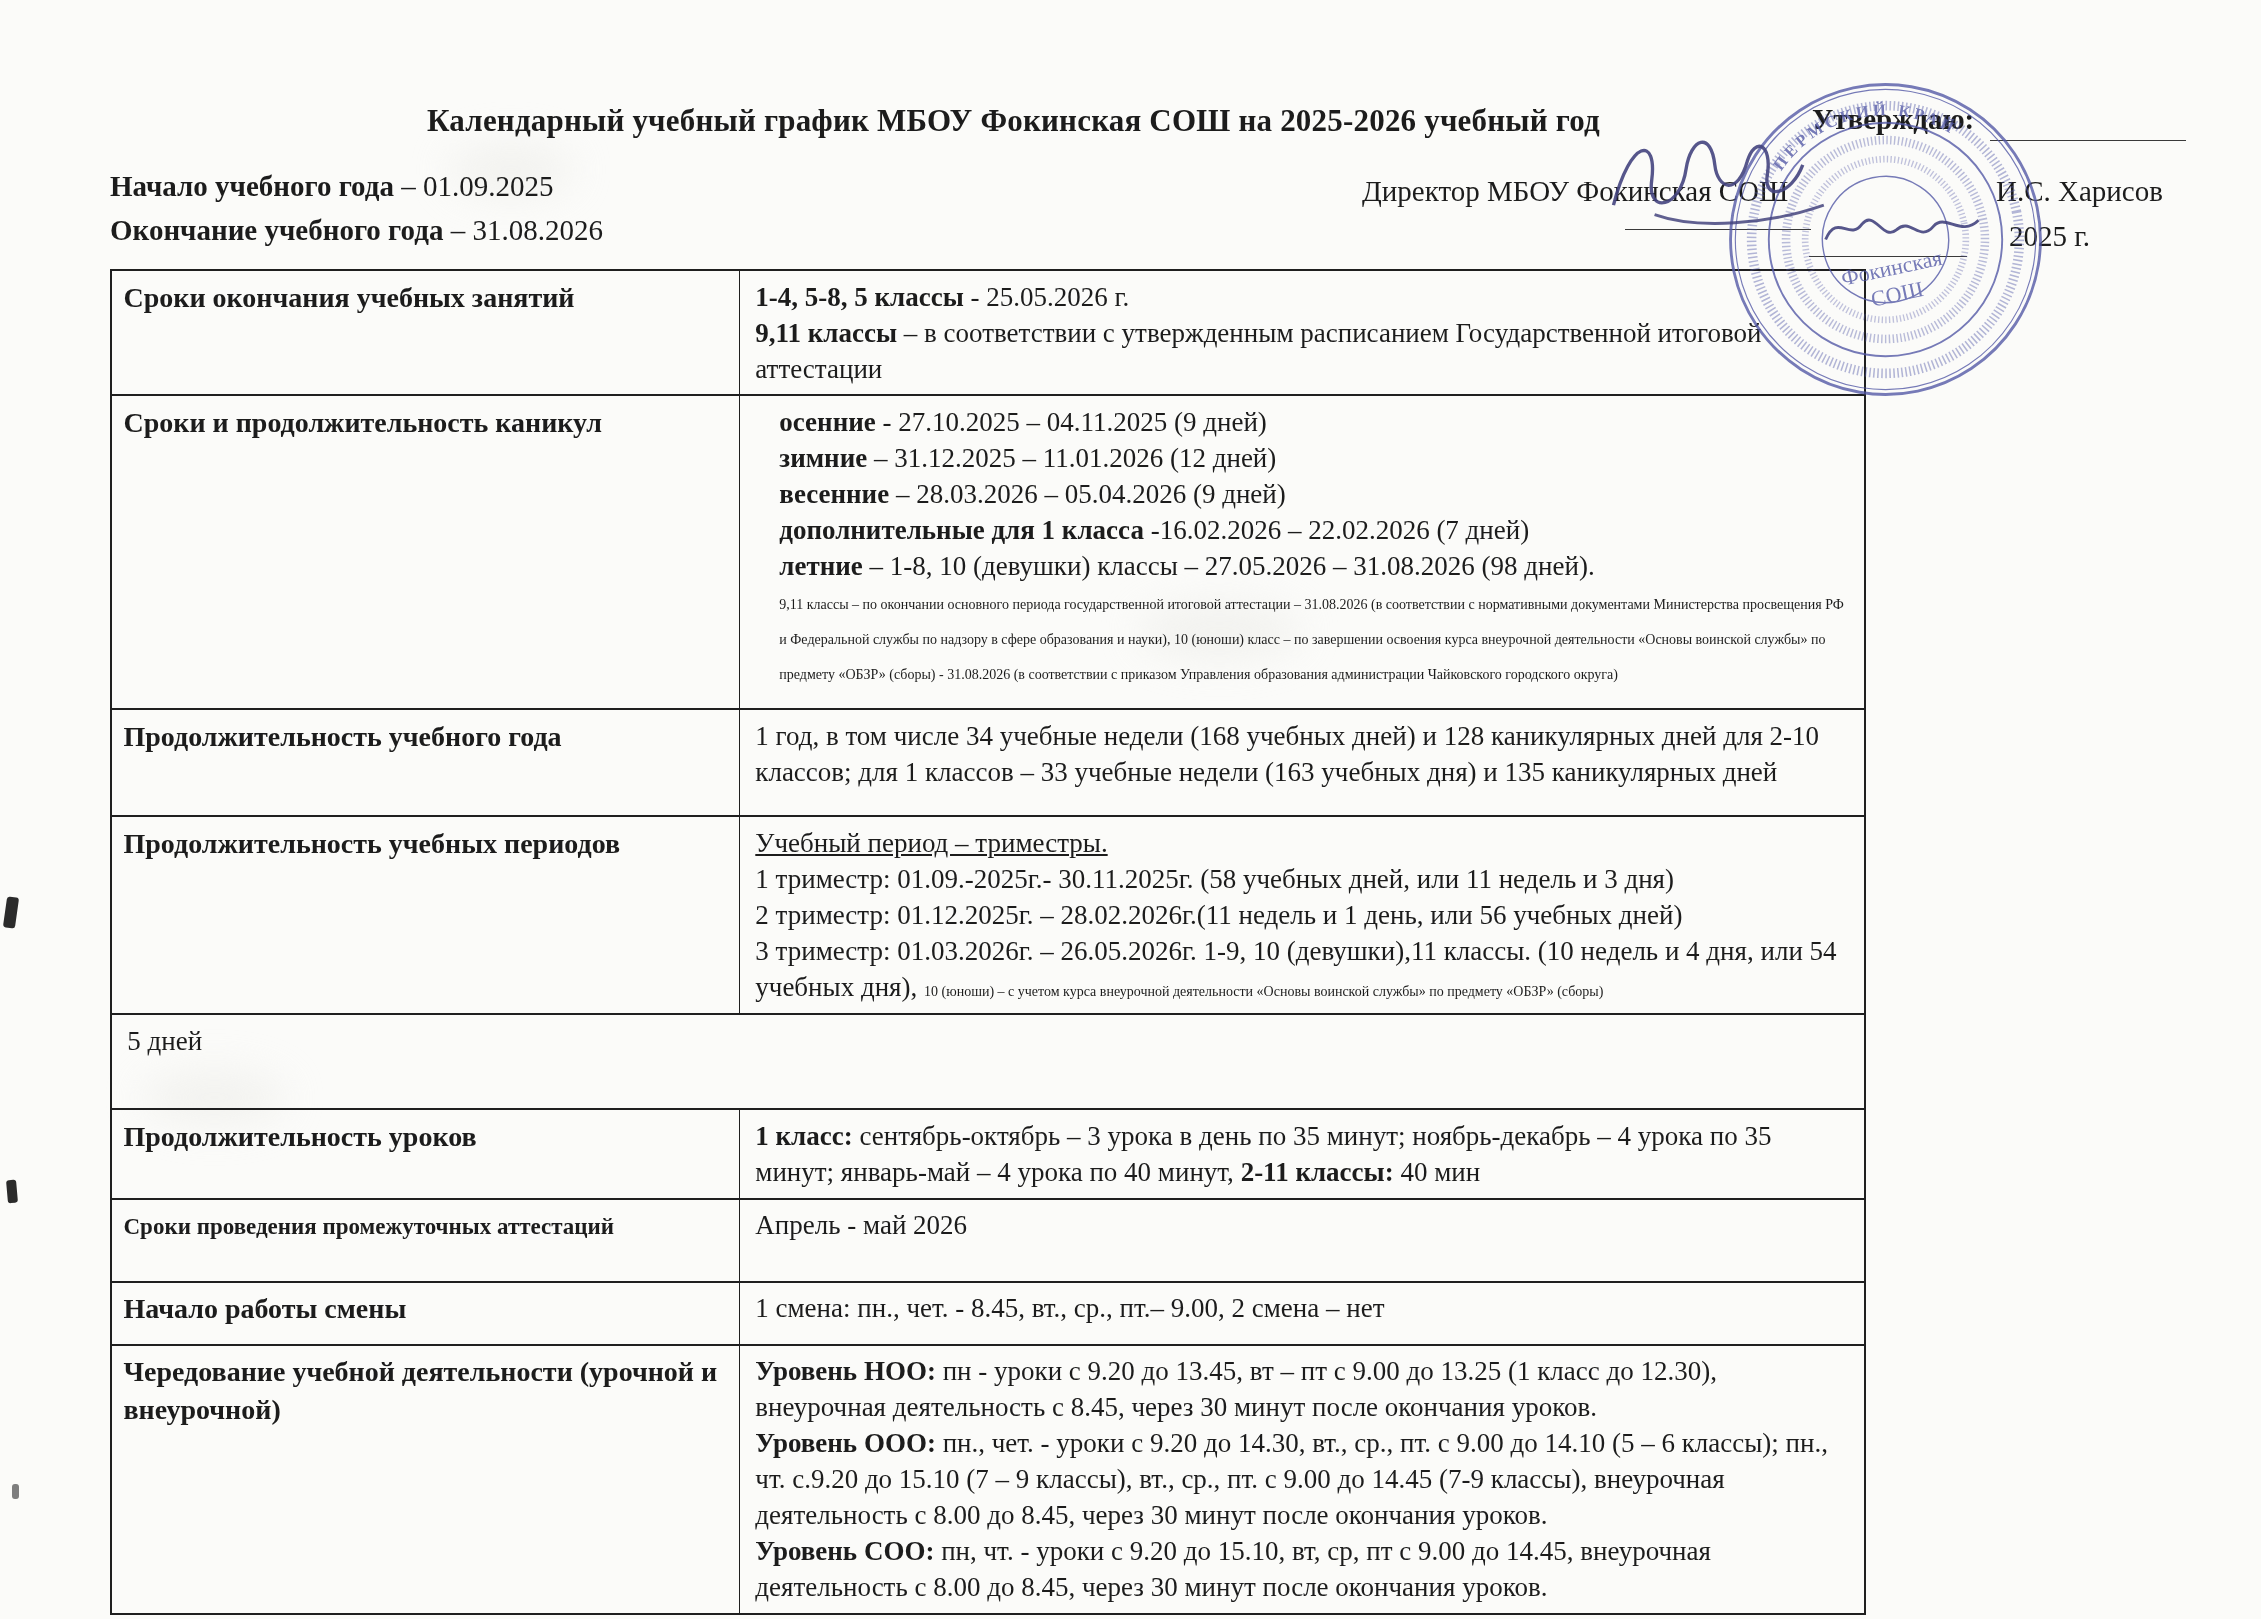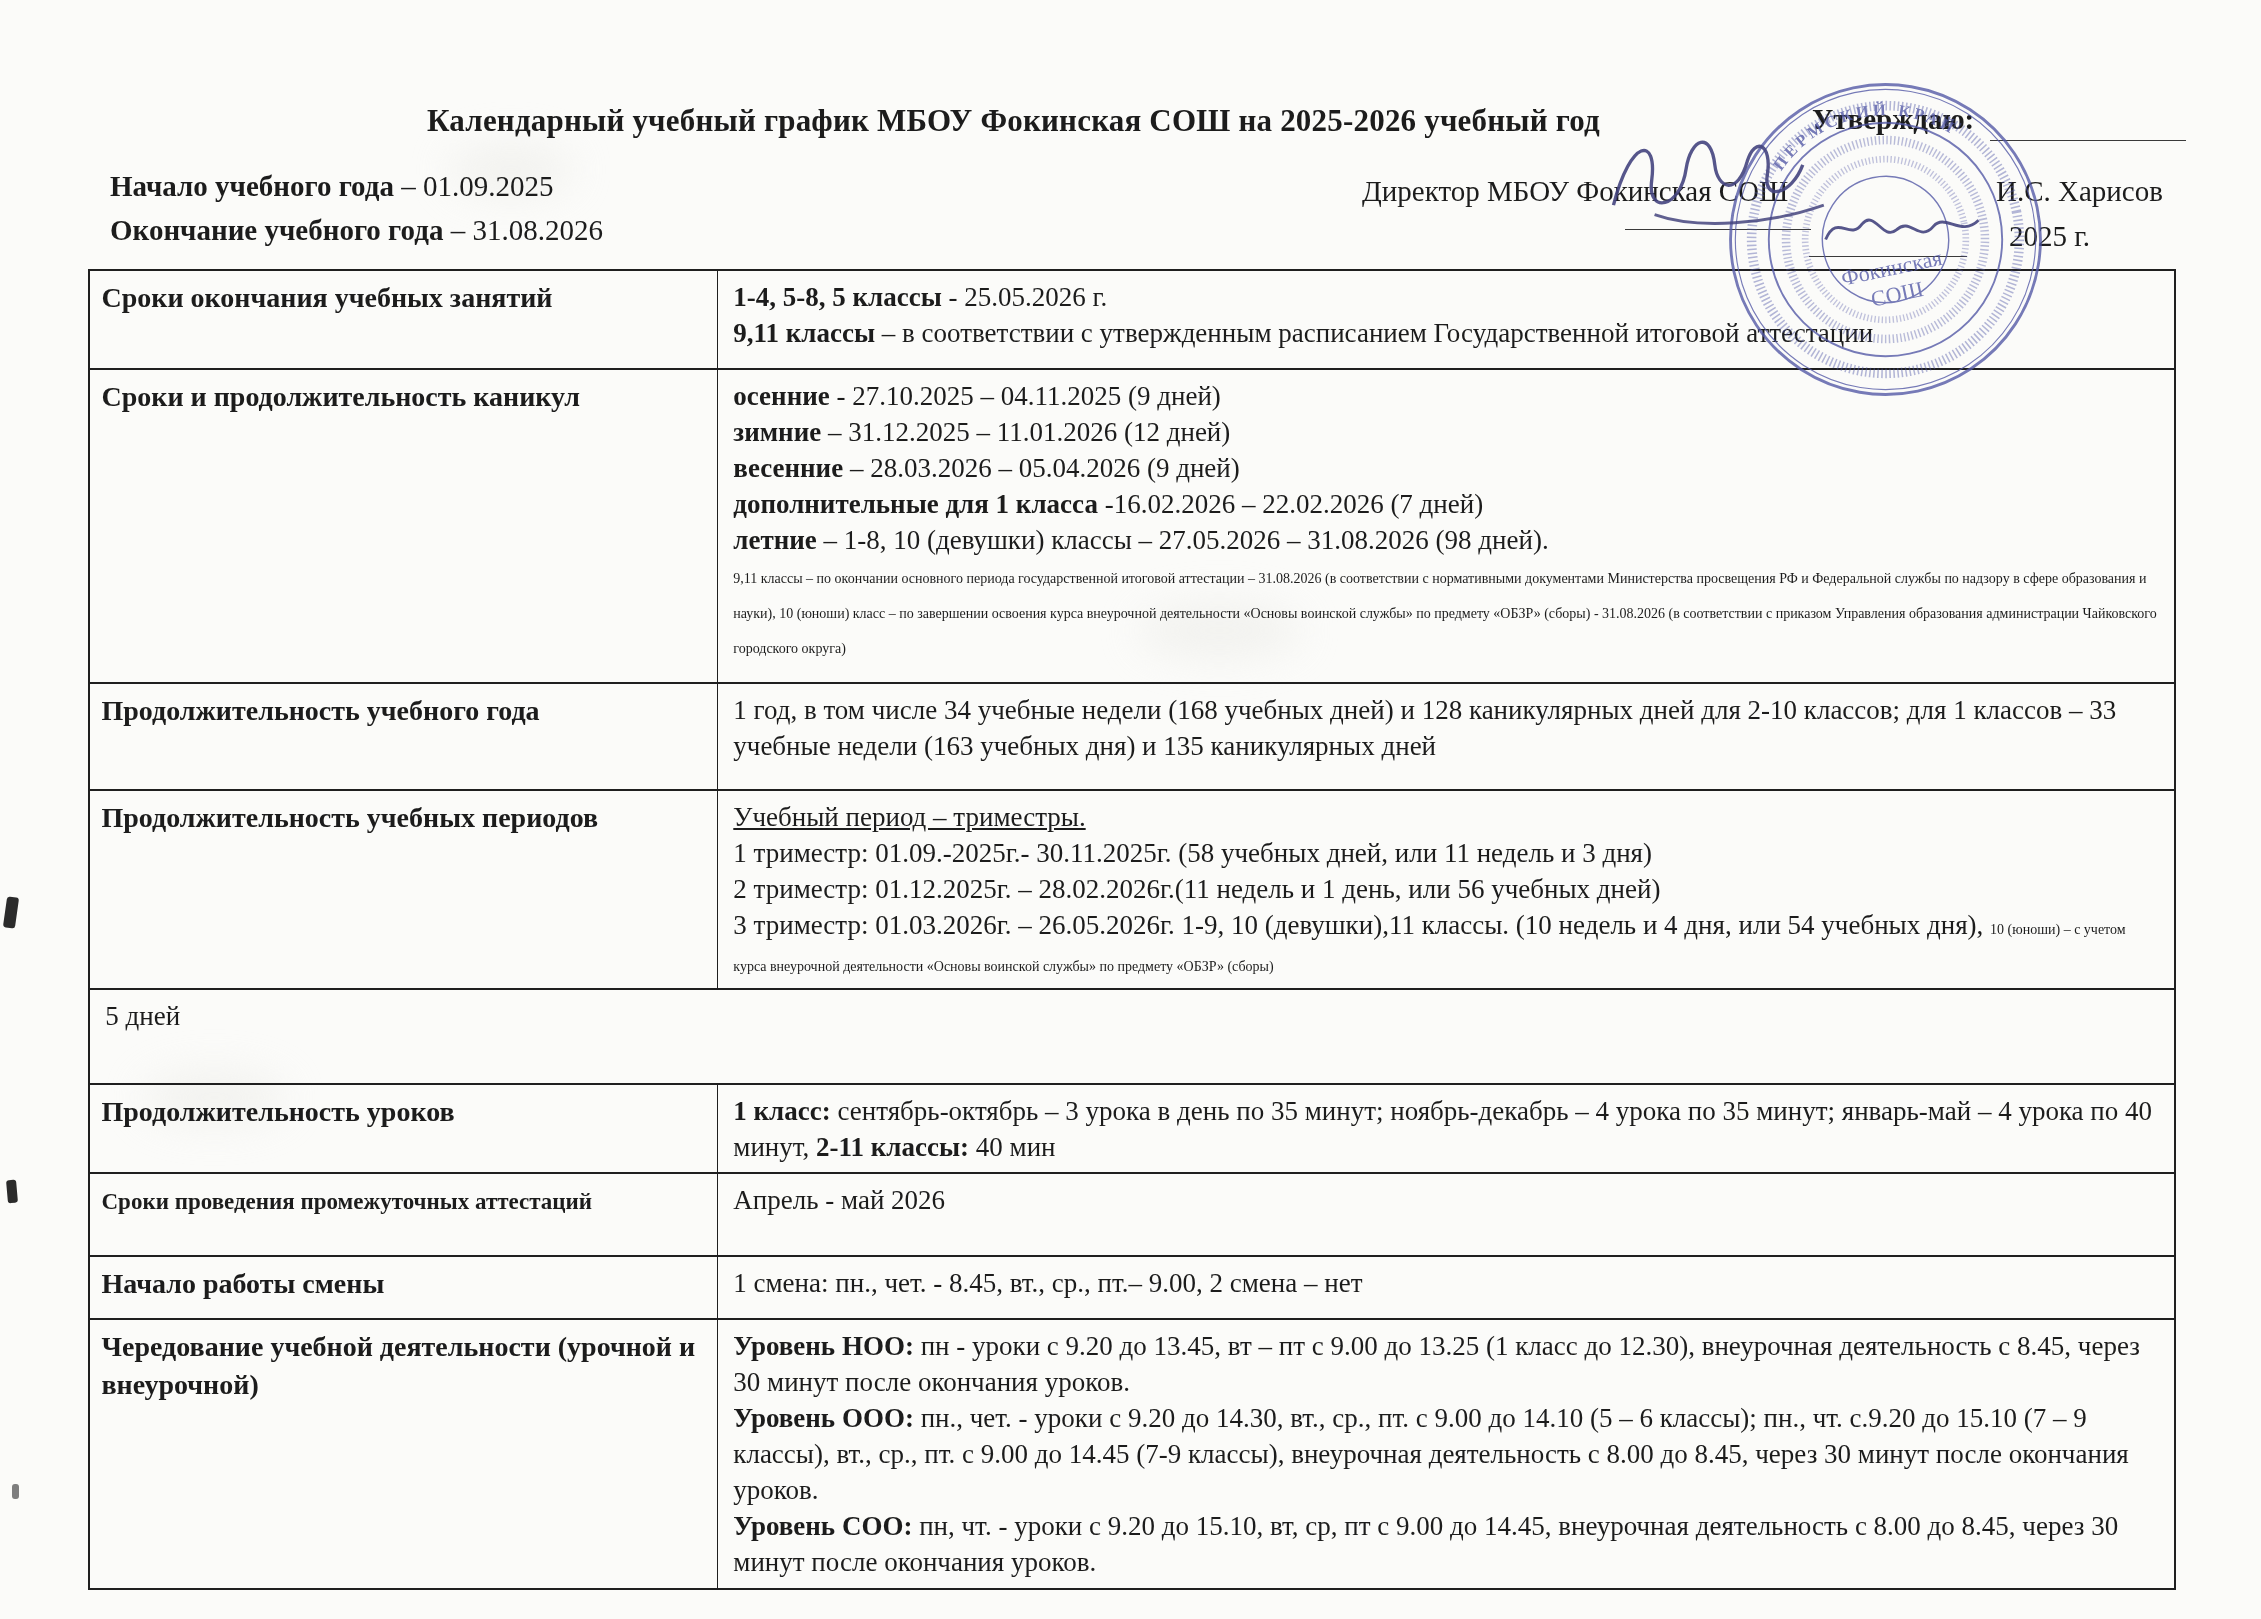--- a/index.html
+++ b/index.html
@@ -32,38 +32,38 @@
   .approve-year { position:absolute; left:2009px; top:220px; font-size:29px; }
 
   
   .stamp {
     position:absolute; left:1721px; top:75px; width:329px; height:329px;
     opacity:.78; transform:rotate(-12deg); z-index:2; pointer-events:none;
   }
 
   
   .schedule-table {
-    position:absolute; left:88px; top:269px; width:2088px;
+    position:absolute; left:110px; top:269px; width:1756px;
     border:2.9px solid #1f1f1f; background:transparent;
   }
   .trow { display:grid; grid-template-columns:628px 1fr; border-top:2.9px solid #1f1f1f; }
   .trow:first-child { border-top:none; }
   .lcell {
     border-right:1.9px solid #1f1f1f;
     padding:7.6px 15.3px 7.6px 11.5px;
     font-size:28px; font-weight:bold; line-height:38px;
   }
   .lcell.label-sm { font-size:23px; line-height:32px; padding-top:11.5px; }
   .rcell { padding:7.6px 17px 7.6px 15.3px; font-size:27px; line-height:36px; }
   .seg.b { font-weight:bold; }
   .seg.u { text-decoration:underline;margin-top:47px; }
   .seg.s { font-size:14px; line-height:29px; }
   .line.small-line { line-height:32.5px; }
 
-  .row-1 { min-height:97px; } .row-2 { min-height:314px; } .row-3 { min-height:107px; }
+  .row-1 { min-height:97px; } .row-2 { min-height:314px;gap:24px; } .row-3 { min-height:107px; }
   .row-4 { min-height:191px; } .row-5 { min-height:95px;  } .row-6 { min-height:82px; }
   .row-7 { min-height:83px;  } .row-8 { min-height:63px;  } .row-9 { min-height:239px; }
 </style>
 </head>
 <body>
 
 <div class="blob" style="left:449px; top:143px; width:124px; height:53px;"></div>
 <div class="blob" style="left:1138px; top:602px; width:163px; height:57px;"></div>
 <div class="blob" style="left:143px; top:1071px; width:143px; height:53px;"></div>
 <div class="scan-mark" style="left:4.8px; top:897px; width:12.4px; height:31px; transform:rotate(8deg);"></div>

